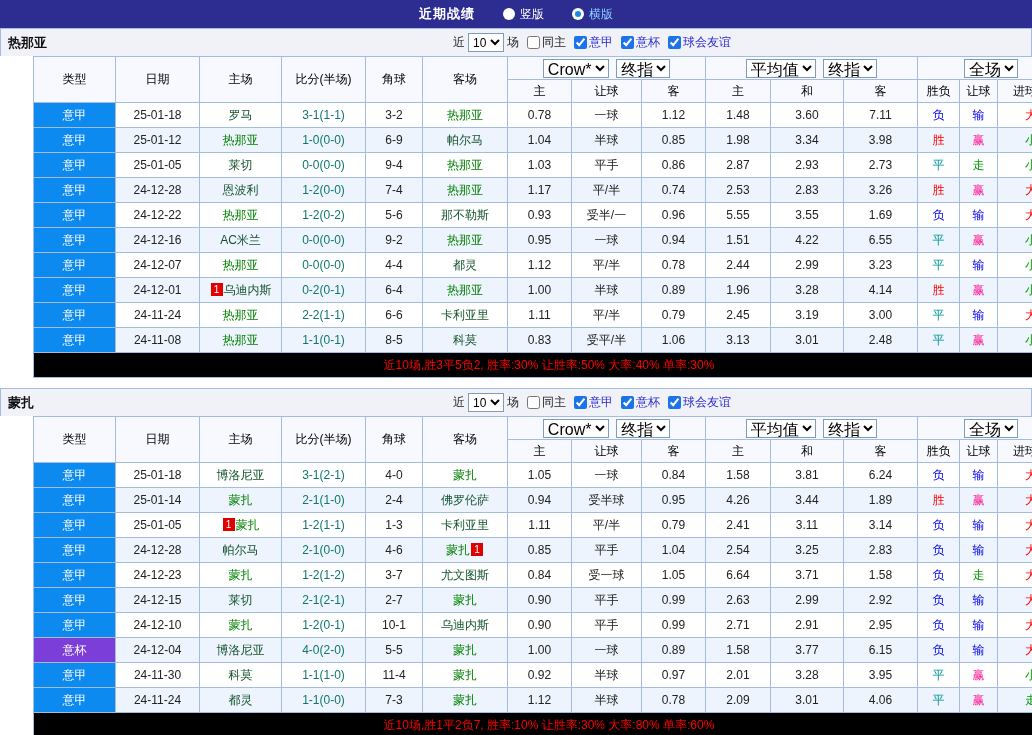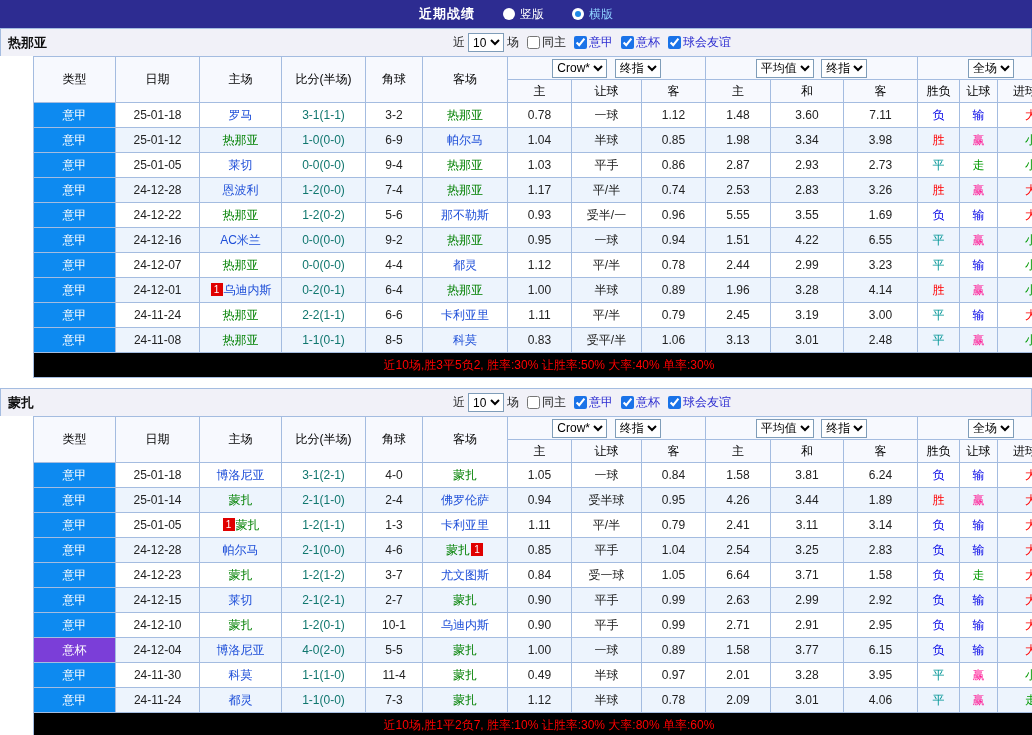--- a/index.html
+++ b/index.html
@@ -42,28 +42,28 @@
   .cb-dark { color: #222; }
   .cb-blue { color: #2b2bd0; }
 
   
   table { border-collapse: collapse; table-layout: fixed; width: 1032px; margin-left: 33px; }
   th, td {
     border: 1px solid #a4bce0; text-align: center;
     overflow: hidden; white-space: nowrap; padding: 0 2px;
   }
   thead th { background: #f7f9fe; font-weight: normal; height: 23px; color: #000; }
-  thead select { height: 19px; font-size: 12px; border: 1px solid #7f9db9; background: #fff; margin: 0 2px; }
+  thead select { height: 19px; font-size: 16px; border: 1px solid #7f9db9; background: #fff; margin: 0 2px; }
   tbody td { height: 25px; background: #fff; }
   tbody tr.alt td { background: #edf4fd; }
   td.type-cell { color: #fff; }
   td.type-cell.league { background: #0d8af0; }
   td.type-cell.cup { background: #7b3ed8; }
   td.score-cell { color: #0f766e; }
-  .team { color: #1d4ed8; }
+  .team { color: #14532d; }
   .team.green { color: #008000; }
   .red-card {
     display: inline-block; background: #e00000; color: #fff;
     width: 12px; height: 13px; line-height: 13px; font-size: 10px;
     margin: 0 1px; vertical-align: 1px; text-align: center;
   }
   .c-red  { color: #ff0000; }
   .c-blue { color: #0000e6; }
   .c-teal { color: #009596; }
   .c-pink { color: #ff1493; }
@@ -552,21 +552,21 @@
           <td class="res-cell c-blue">输</td>
           <td class="res-cell c-red">大</td>
         </tr>
         <tr>
           <td class="type-cell league">意甲</td>
           <td class="date-cell">24-11-30</td>
           <td class="team-cell"><span class="team">科莫</span></td>
           <td class="score-cell">1-1(1-0)</td>
           <td class="corner-cell">11-4</td>
           <td class="team-cell"><span class="team green">蒙扎</span></td>
-          <td class="odds-cell">0.49</td>
+          <td class="odds-cell">0.92</td>
           <td class="odds-cell">半球</td>
           <td class="odds-cell">0.97</td>
           <td class="odds-cell">2.01</td>
           <td class="odds-cell">3.28</td>
           <td class="odds-cell">3.95</td>
           <td class="res-cell c-teal">平</td>
           <td class="res-cell c-pink">赢</td>
           <td class="res-cell c-green">小</td>
         </tr>
         <tr class="alt">

